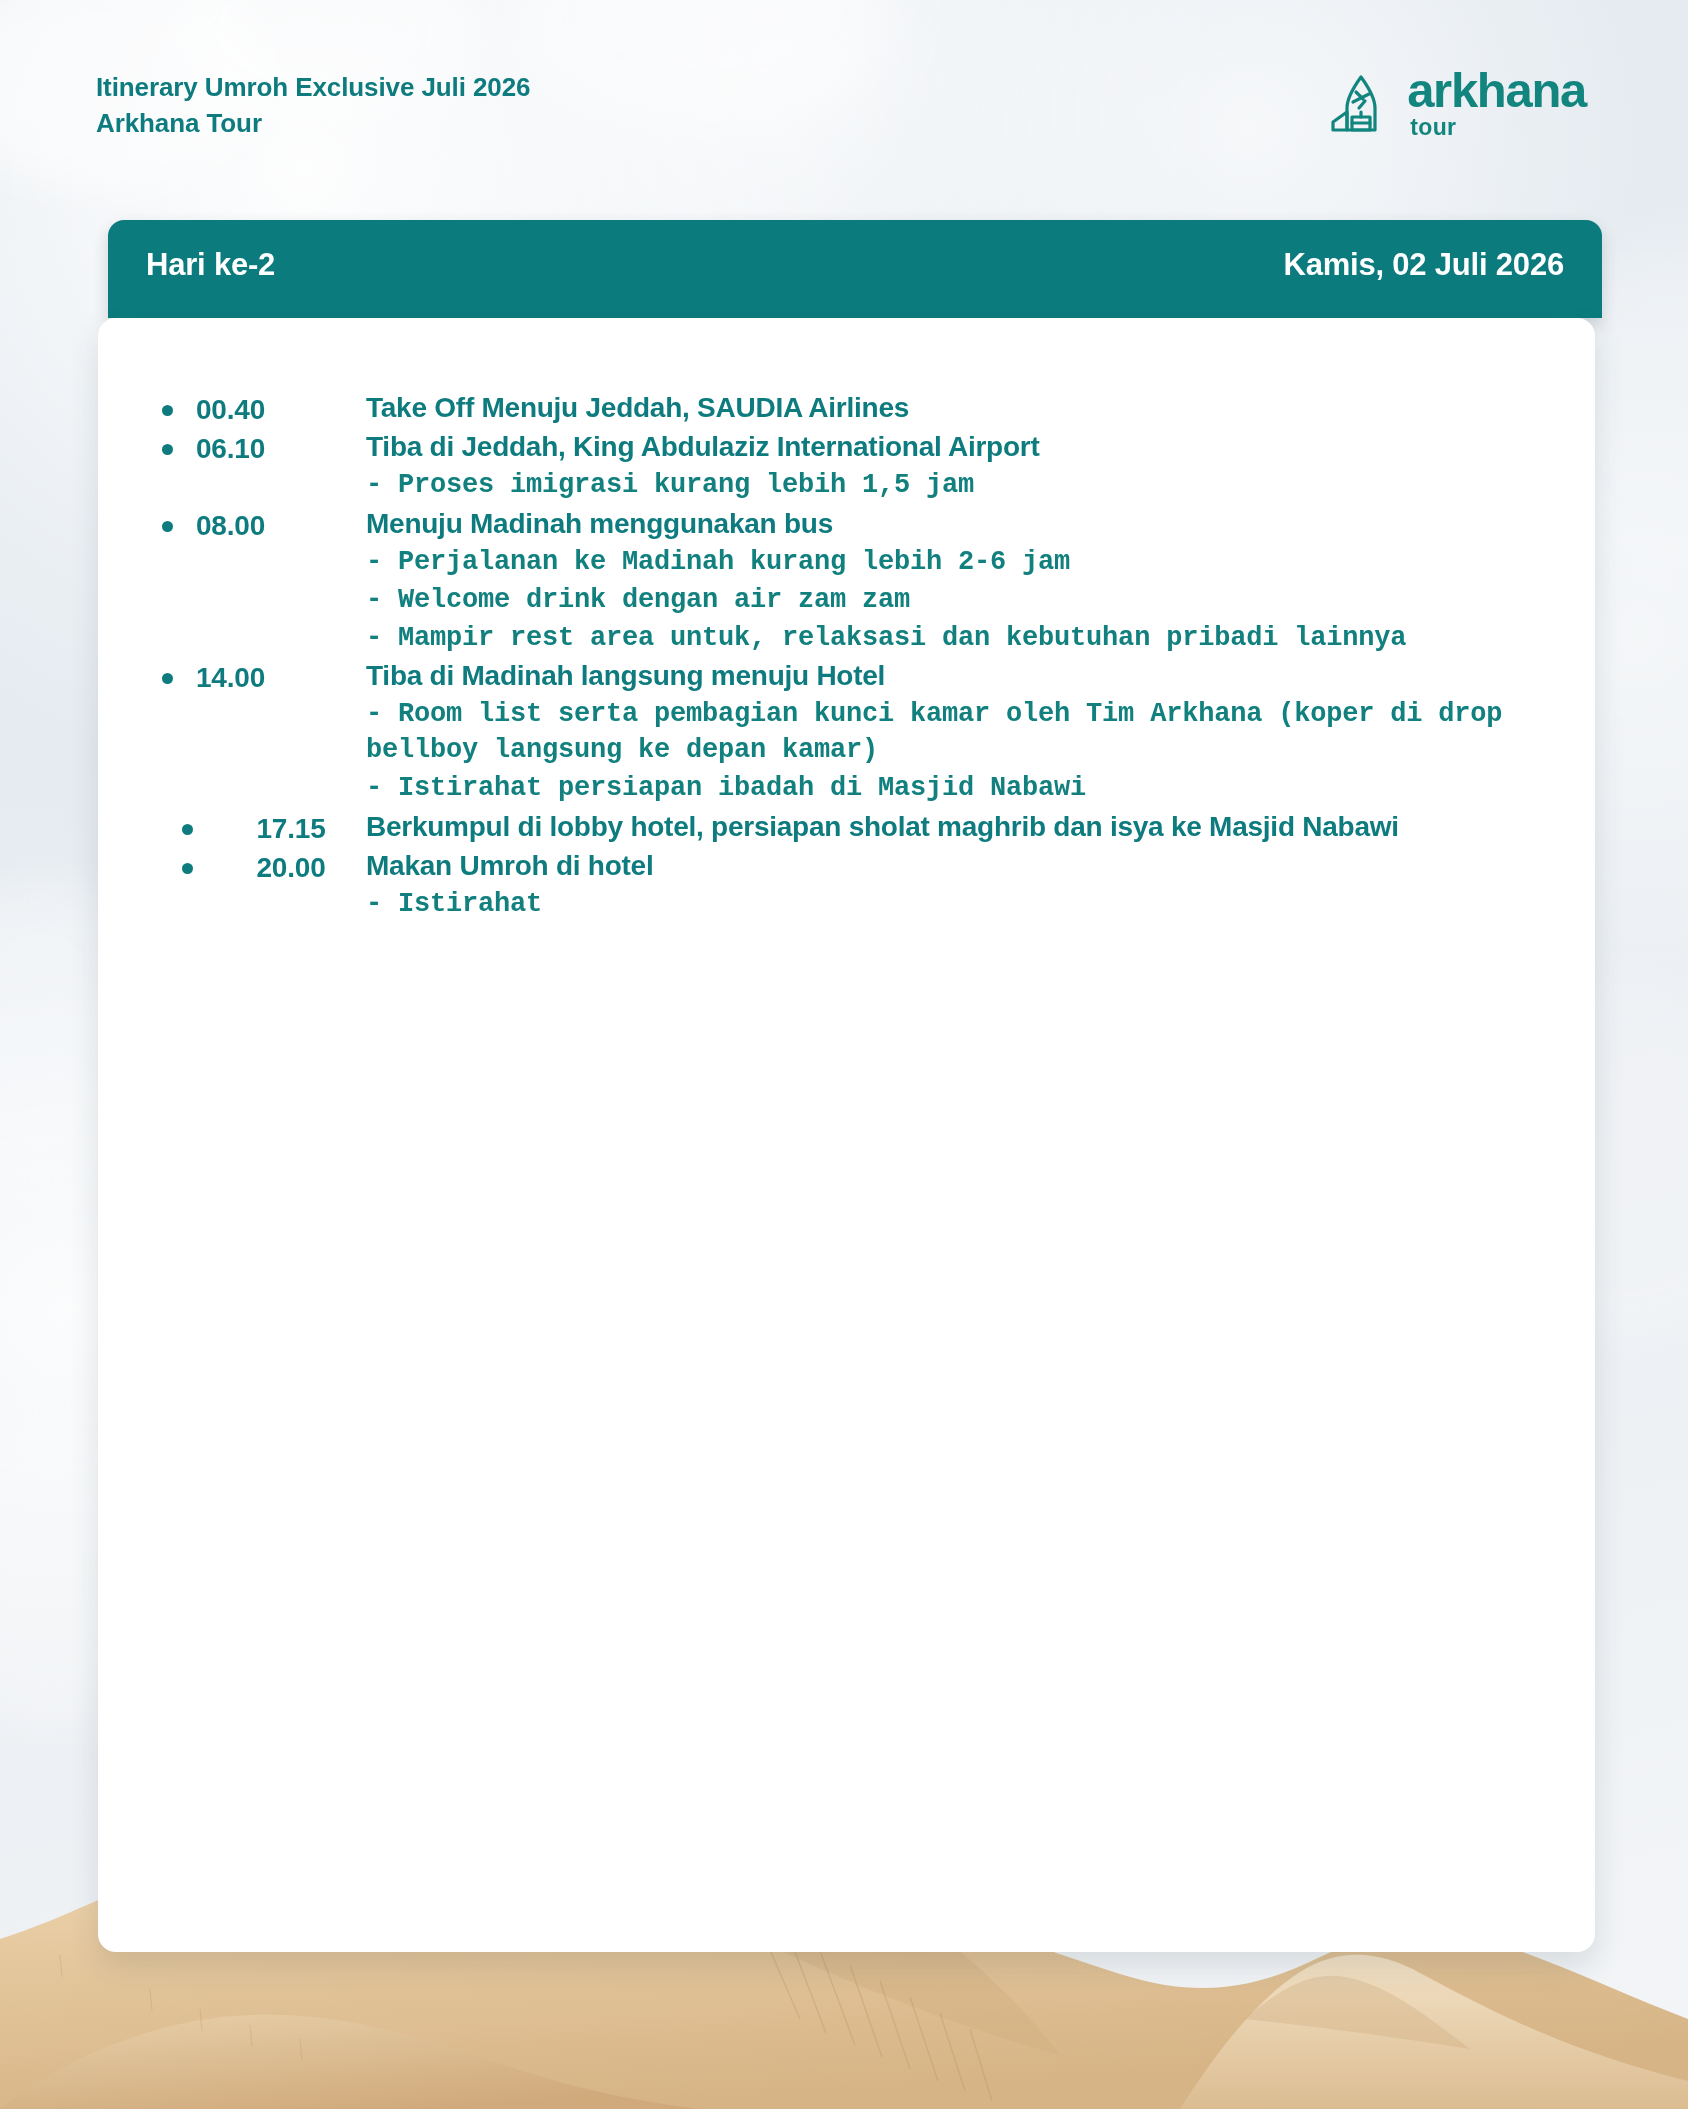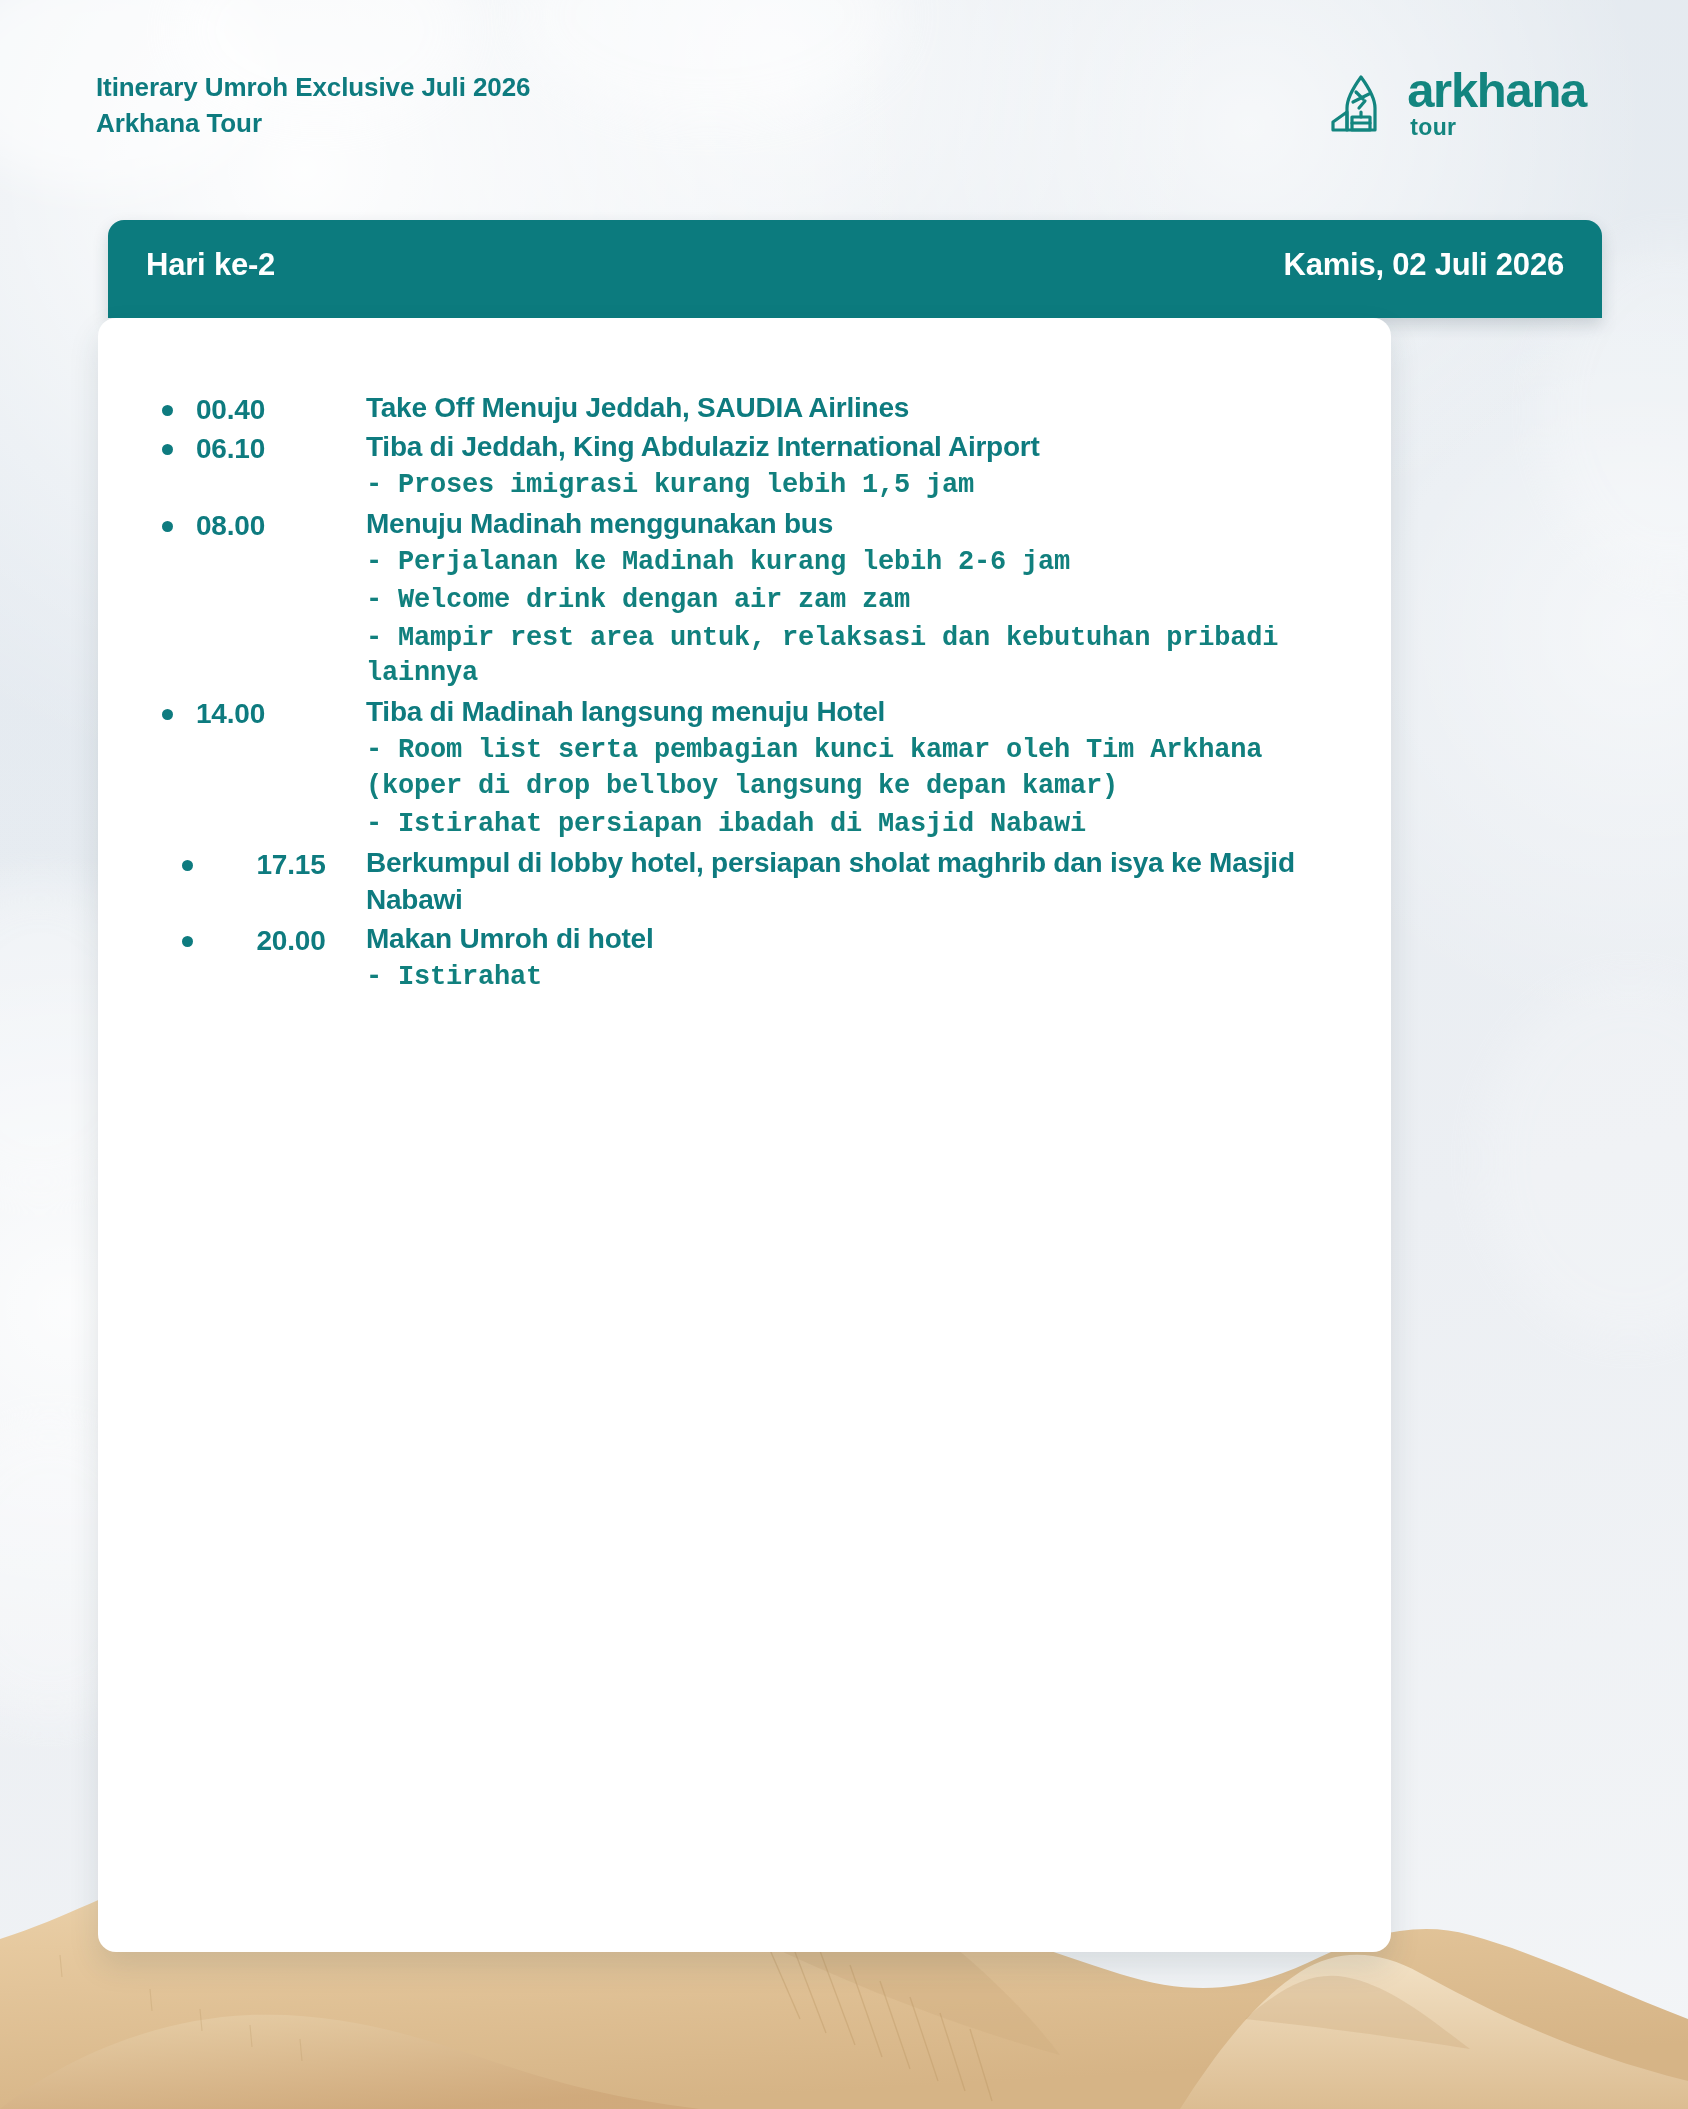--- a/index.html
+++ b/index.html
@@ -125,21 +125,21 @@
     box-shadow:0 7px 16px rgba(40,60,70,0.18);
   }
   .card-bar-left, .card-bar-right {
     color:#ffffff;
     font-size:31px;
     font-weight:bold;
     letter-spacing:-0.2px;
   }
   .card-body {
     position:relative;
-    width:1293px;
+    width:1497px;
     min-height:1634px;
     background:#ffffff;
     border-radius:18px;
     box-shadow:0 14px 30px rgba(40,60,70,0.13);
     padding:72px 40px 40px 40px;
     z-index:2;
   }
 
   
   .itinerary { list-style:none; }

